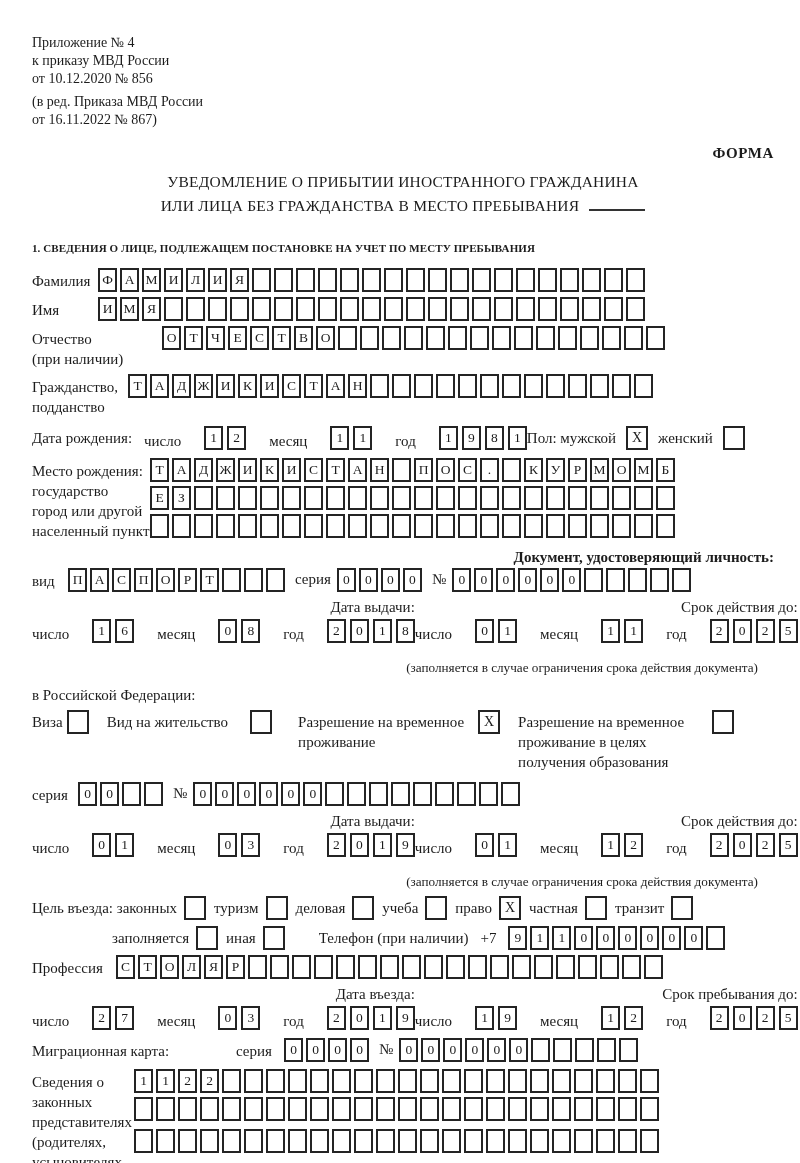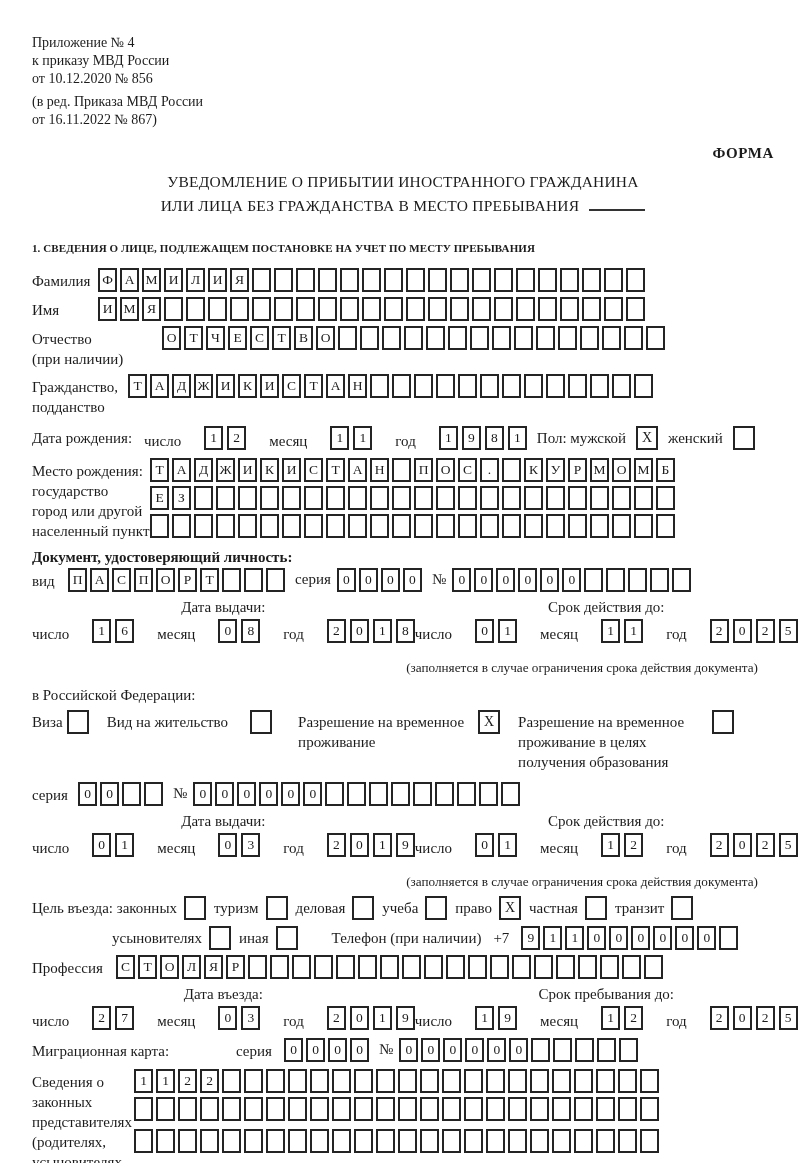--- a/index.html
+++ b/index.html
@@ -19,37 +19,37 @@
   .w66{width:66px}.w96{width:96px}.w118{width:118px}.w130{width:130px}.w84{width:84px}.w102{width:102px}.w38{width:36px}
   .cells{display:inline-flex;gap:3px;flex:none}
   .cell{width:19px;height:24px;border:2px solid #242424;display:inline-flex;align-items:center;justify-content:center;font-size:13.5px;flex:none;background:#fff}
   .cb{width:22px;height:24px;border:2px solid #242424;display:inline-flex;align-items:center;justify-content:center;font-size:14px;flex:none}
   .stack .cells{margin-top:4px}
   .stack .cells:first-child{margin-top:0}
   .inter{margin:3px 6px 0 10px;flex:none}
   .dw{flex:none;padding-top:3px}
   .dateline{display:flex;align-items:flex-end;gap:23px;white-space:nowrap}
   .dateline .cells{gap:4px}
-  .center-bold{text-align:left;font-weight:bold;margin-top:7px}
+  .center-bold{text-align:right;font-weight:bold;margin-top:7px}
   .pair{display:flex;justify-content:space-between;margin-top:7px}
   .pcol{flex:none}
-  .pair-hdr{text-align:center;margin-bottom:3px}
+  .pair-hdr{text-align:right;margin-bottom:3px}
   .note-r{text-align:right;font-size:13.2px;margin-top:17px;padding-right:16px}
   .para{margin-top:8px;line-height:22px}
   .optrow{display:flex;align-items:flex-start;margin-top:4px}
   .opt{display:flex;align-items:flex-start}
   .opt .txt{text-align:left;line-height:20px;padding-top:2px}
   .opt .cb{margin-left:8px;margin-top:0}
   .wrap170{max-width:172px;white-space:normal}
   .wrap186{max-width:186px;white-space:normal}
   .gap18{width:18px;flex:none}.gap26{width:26px;flex:none}.gap12{width:12px;flex:none}
   .purp{display:flex;align-items:center;margin-top:6px;white-space:nowrap}
   .purp .cb{margin:0 8px 0 7px}
   .indent80{margin-left:80px}
-  .sex{display:flex;align-items:center;margin-left:10px}
+  .sex{display:flex;align-items:center;}
   .sex .cb{margin:0 10px}
 </style>
 </head>
 <body>
 
 <div class="page">
 
   <div class="top-note">
     <div>Приложение № 4</div>
     <div>к приказу МВД России</div>
@@ -514,21 +514,21 @@
     <span class="cb"></span>
     <span>право</span>
     <span class="cb">X</span>
     <span>частная</span>
     <span class="cb"></span>
     <span>транзит</span>
     <span class="cb"></span>
   </div>
 
   <div class="purp indent80">
-    <span>усыновителях</span>
+    <span>заполняется</span>
     <span class="cb"></span>
     <span>иная</span>
     <span class="cb"></span>
     <span class="gap26"></span>
     <span>Телефон (при наличии)</span>
     <span class="gap12"></span>
     <span>+7</span>
     <span class="gap12"></span>
     <span class="cells">
         <span class="cell">9</span>

